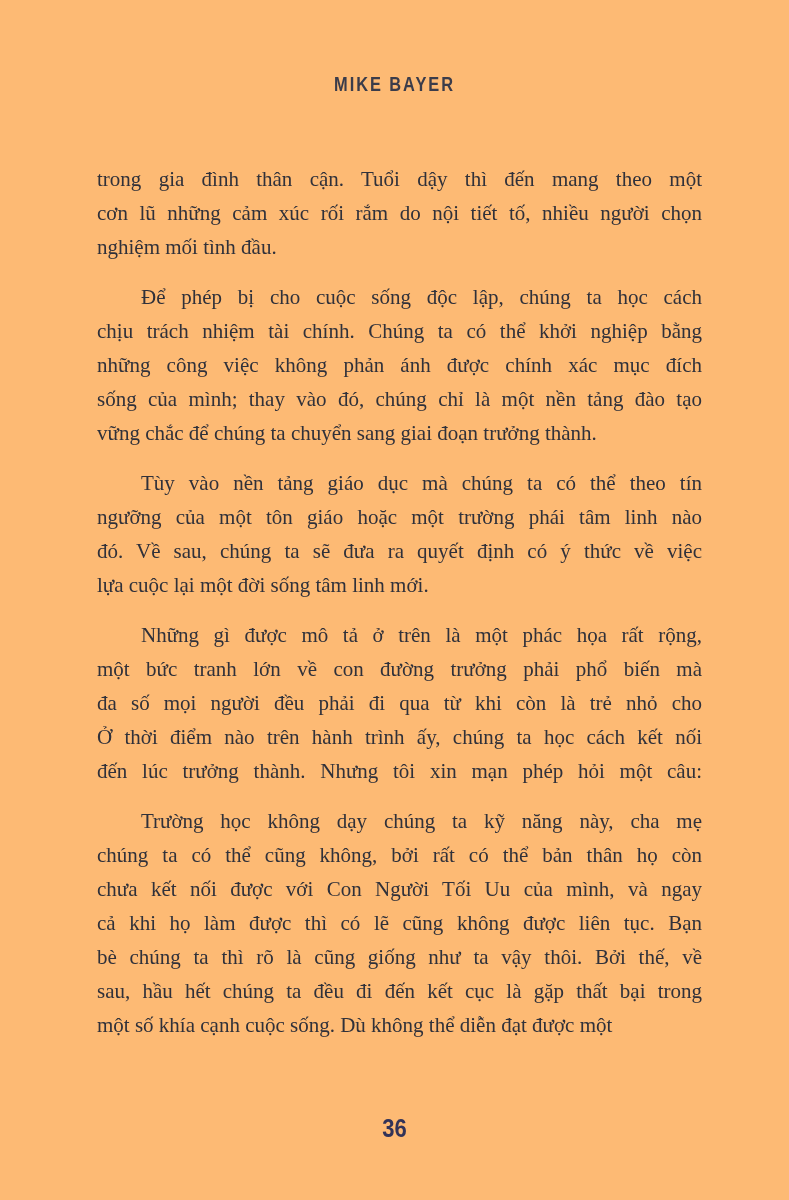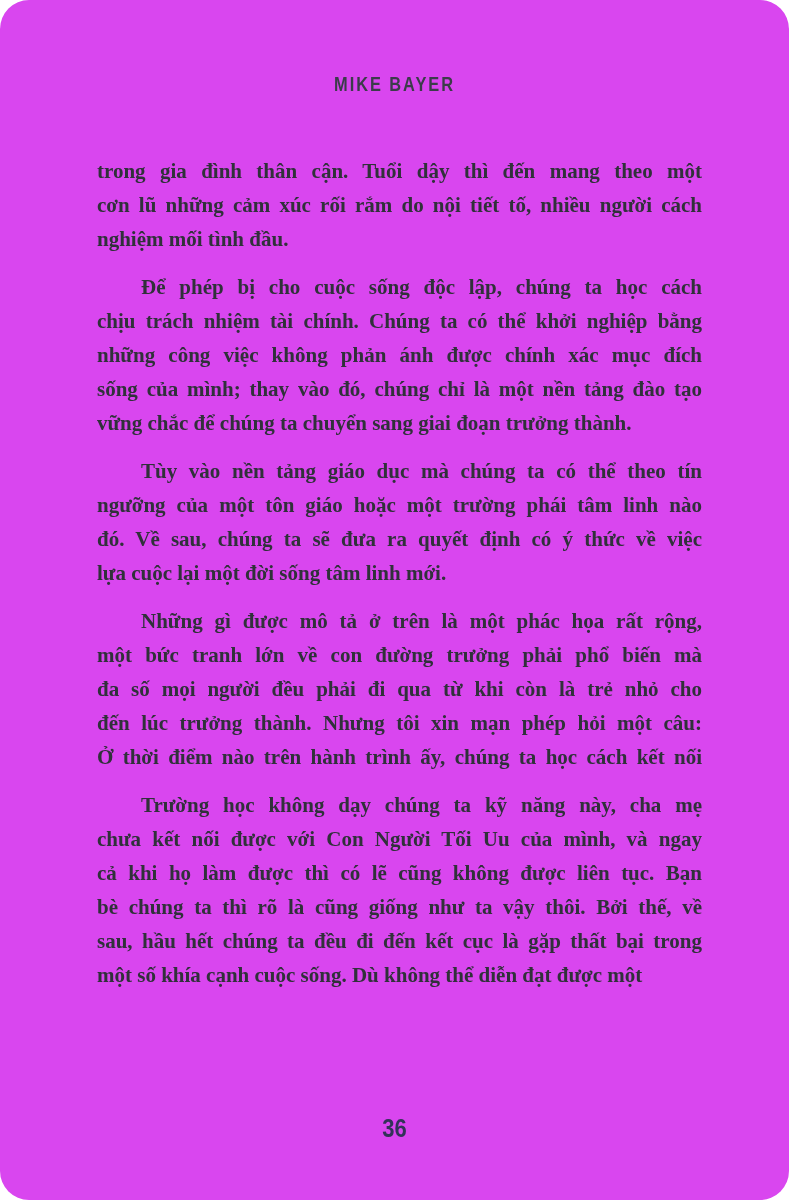--- a/index.html
+++ b/index.html
@@ -4,24 +4,23 @@
 <style>
   html, body {
     margin: 0;
     padding: 0;
     background: #ffffff;
   }
   .page {
     position: relative;
     width: 789px;
     height: 1200px;
-    background: #d946ef;
+    background: #fdba74;
     overflow: hidden;
     font-family: "Liberation Serif", "DejaVu Serif", serif;
-    border-radius: 29px;
   }
   .running-header {
     position: absolute;
     top: 72px;
     left: 0;
     width: 100%;
     text-align: center;
     font-family: "Liberation Sans", "DejaVu Sans", sans-serif;
     font-size: 21px;
     font-weight: 600;
@@ -34,22 +33,21 @@
   .page-body {
     position: absolute;
     top: 146px;
     left: 97px;
     width: 605px;
     color: #30313a;
     font-size: 21px;
     line-height: 34px;
   }
   .para {
-    margin: 8px 0 14px 0;
-    font-weight: bold;
+    margin: 16px 0 14px 0;
   }
   .line {
     text-align: justify;
     text-align-last: justify;
     white-space: normal;
   }
   .line.last {
     text-align-last: left;
   }
   .line.indent {
@@ -71,45 +69,46 @@
 </style>
 </head>
 <body>
 
 <div class="page">
   <div class="running-header">MIKE BAYER</div>
 
   <div class="page-body">
       <div class="para">
         <div class="line">trong gia đình thân cận. Tuổi dậy thì đến mang theo một</div>
-        <div class="line">cơn lũ những cảm xúc rối rắm do nội tiết tố, nhiều người cách</div>
+        <div class="line">cơn lũ những cảm xúc rối rắm do nội tiết tố, nhiều người chọn</div>
         <div class="line last">nghiệm mối tình đầu.</div>
       </div>
       <div class="para">
         <div class="line indent">Để phép bị cho cuộc sống độc lập, chúng ta học cách</div>
         <div class="line">chịu trách nhiệm tài chính. Chúng ta có thể khởi nghiệp bằng</div>
         <div class="line">những công việc không phản ánh được chính xác mục đích</div>
         <div class="line">sống của mình; thay vào đó, chúng chỉ là một nền tảng đào tạo</div>
         <div class="line last">vững chắc để chúng ta chuyển sang giai đoạn trưởng thành.</div>
       </div>
       <div class="para">
         <div class="line indent">Tùy vào nền tảng giáo dục mà chúng ta có thể theo tín</div>
         <div class="line">ngưỡng của một tôn giáo hoặc một trường phái tâm linh nào</div>
         <div class="line">đó. Về sau, chúng ta sẽ đưa ra quyết định có ý thức về việc</div>
         <div class="line last">lựa cuộc lại một đời sống tâm linh mới.</div>
       </div>
       <div class="para">
         <div class="line indent">Những gì được mô tả ở trên là một phác họa rất rộng,</div>
         <div class="line">một bức tranh lớn về con đường trưởng phải phổ biến mà</div>
         <div class="line">đa số mọi người đều phải đi qua từ khi còn là trẻ nhỏ cho</div>
+        <div class="line">Ở thời điểm nào trên hành trình ấy, chúng ta học cách kết nối</div>
         <div class="line">đến lúc trưởng thành. Nhưng tôi xin mạn phép hỏi một câu:</div>
-        <div class="line">Ở thời điểm nào trên hành trình ấy, chúng ta học cách kết nối</div>
       </div>
       <div class="para">
         <div class="line indent">Trường học không dạy chúng ta kỹ năng này, cha mẹ</div>
+        <div class="line">chúng ta có thể cũng không, bởi rất có thể bản thân họ còn</div>
         <div class="line">chưa kết nối được với Con Người Tối Uu của mình, và ngay</div>
         <div class="line">cả khi họ làm được thì có lẽ cũng không được liên tục. Bạn</div>
         <div class="line">bè chúng ta thì rõ là cũng giống như ta vậy thôi. Bởi thế, về</div>
         <div class="line">sau, hầu hết chúng ta đều đi đến kết cục là gặp thất bại trong</div>
         <div class="line last">một số khía cạnh cuộc sống. Dù không thể diễn đạt được một</div>
       </div>
     </div>
 
   <div class="page-number">36</div>
 </div>

